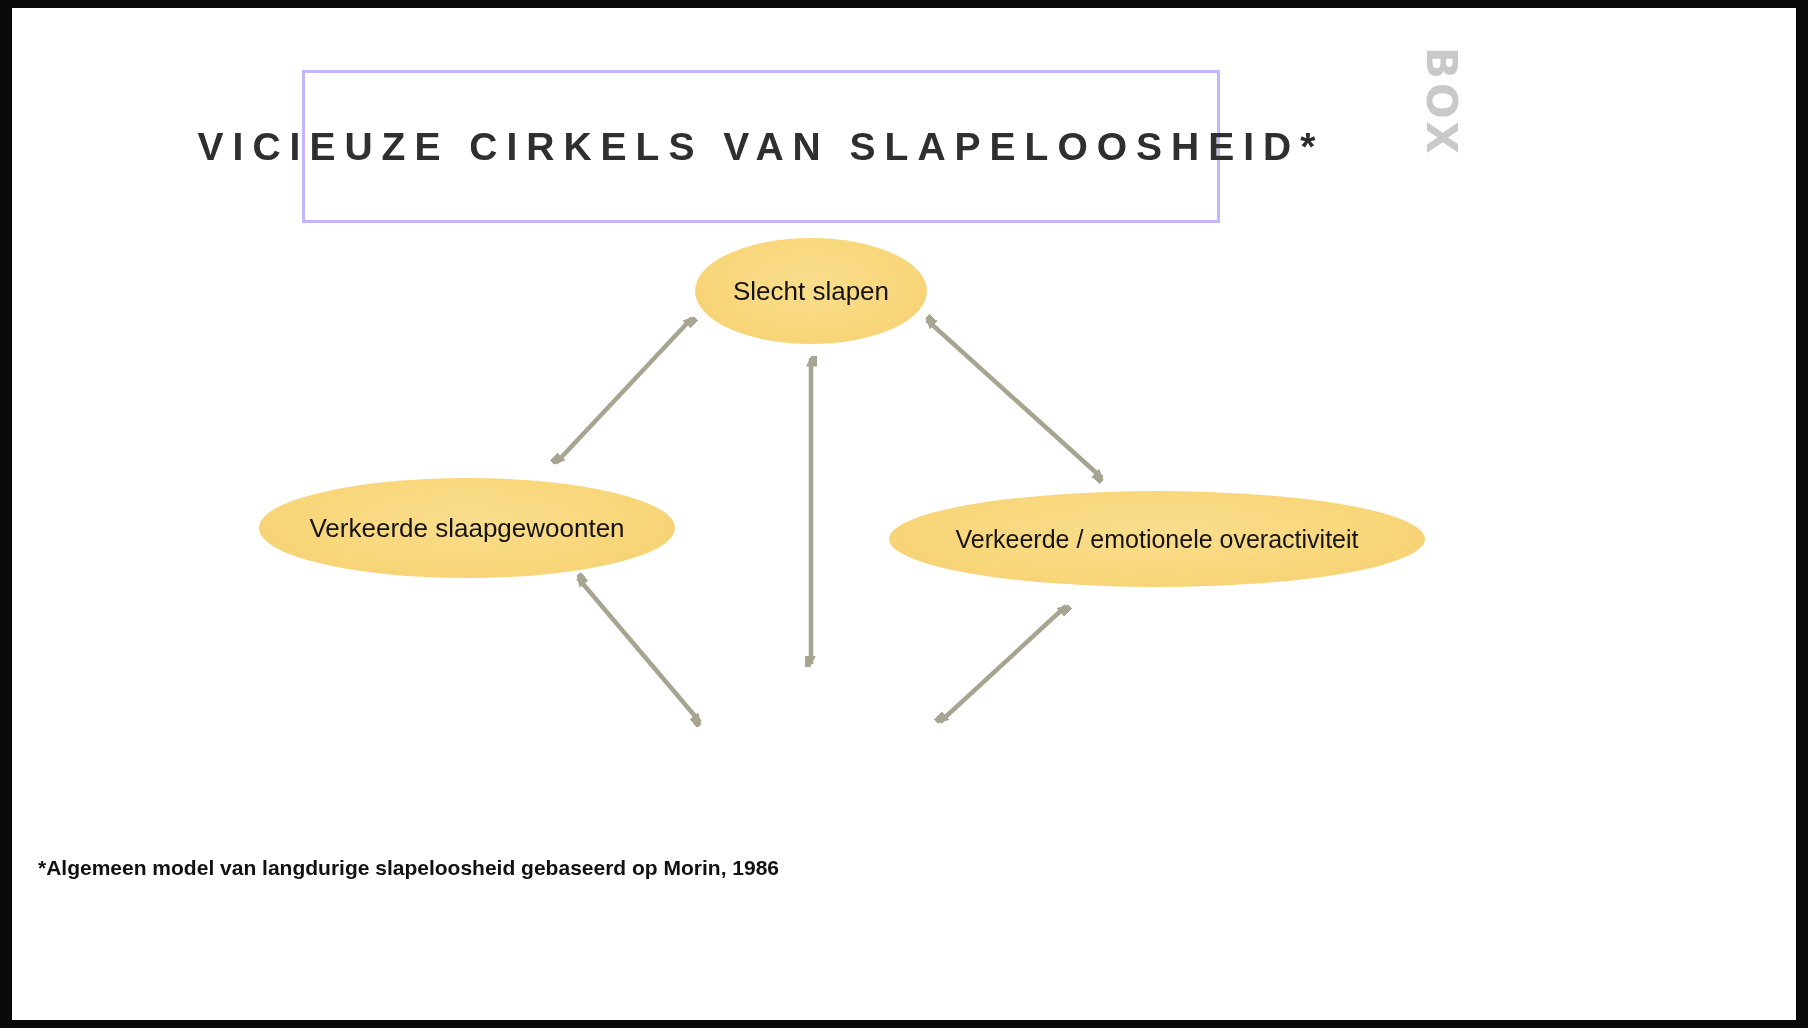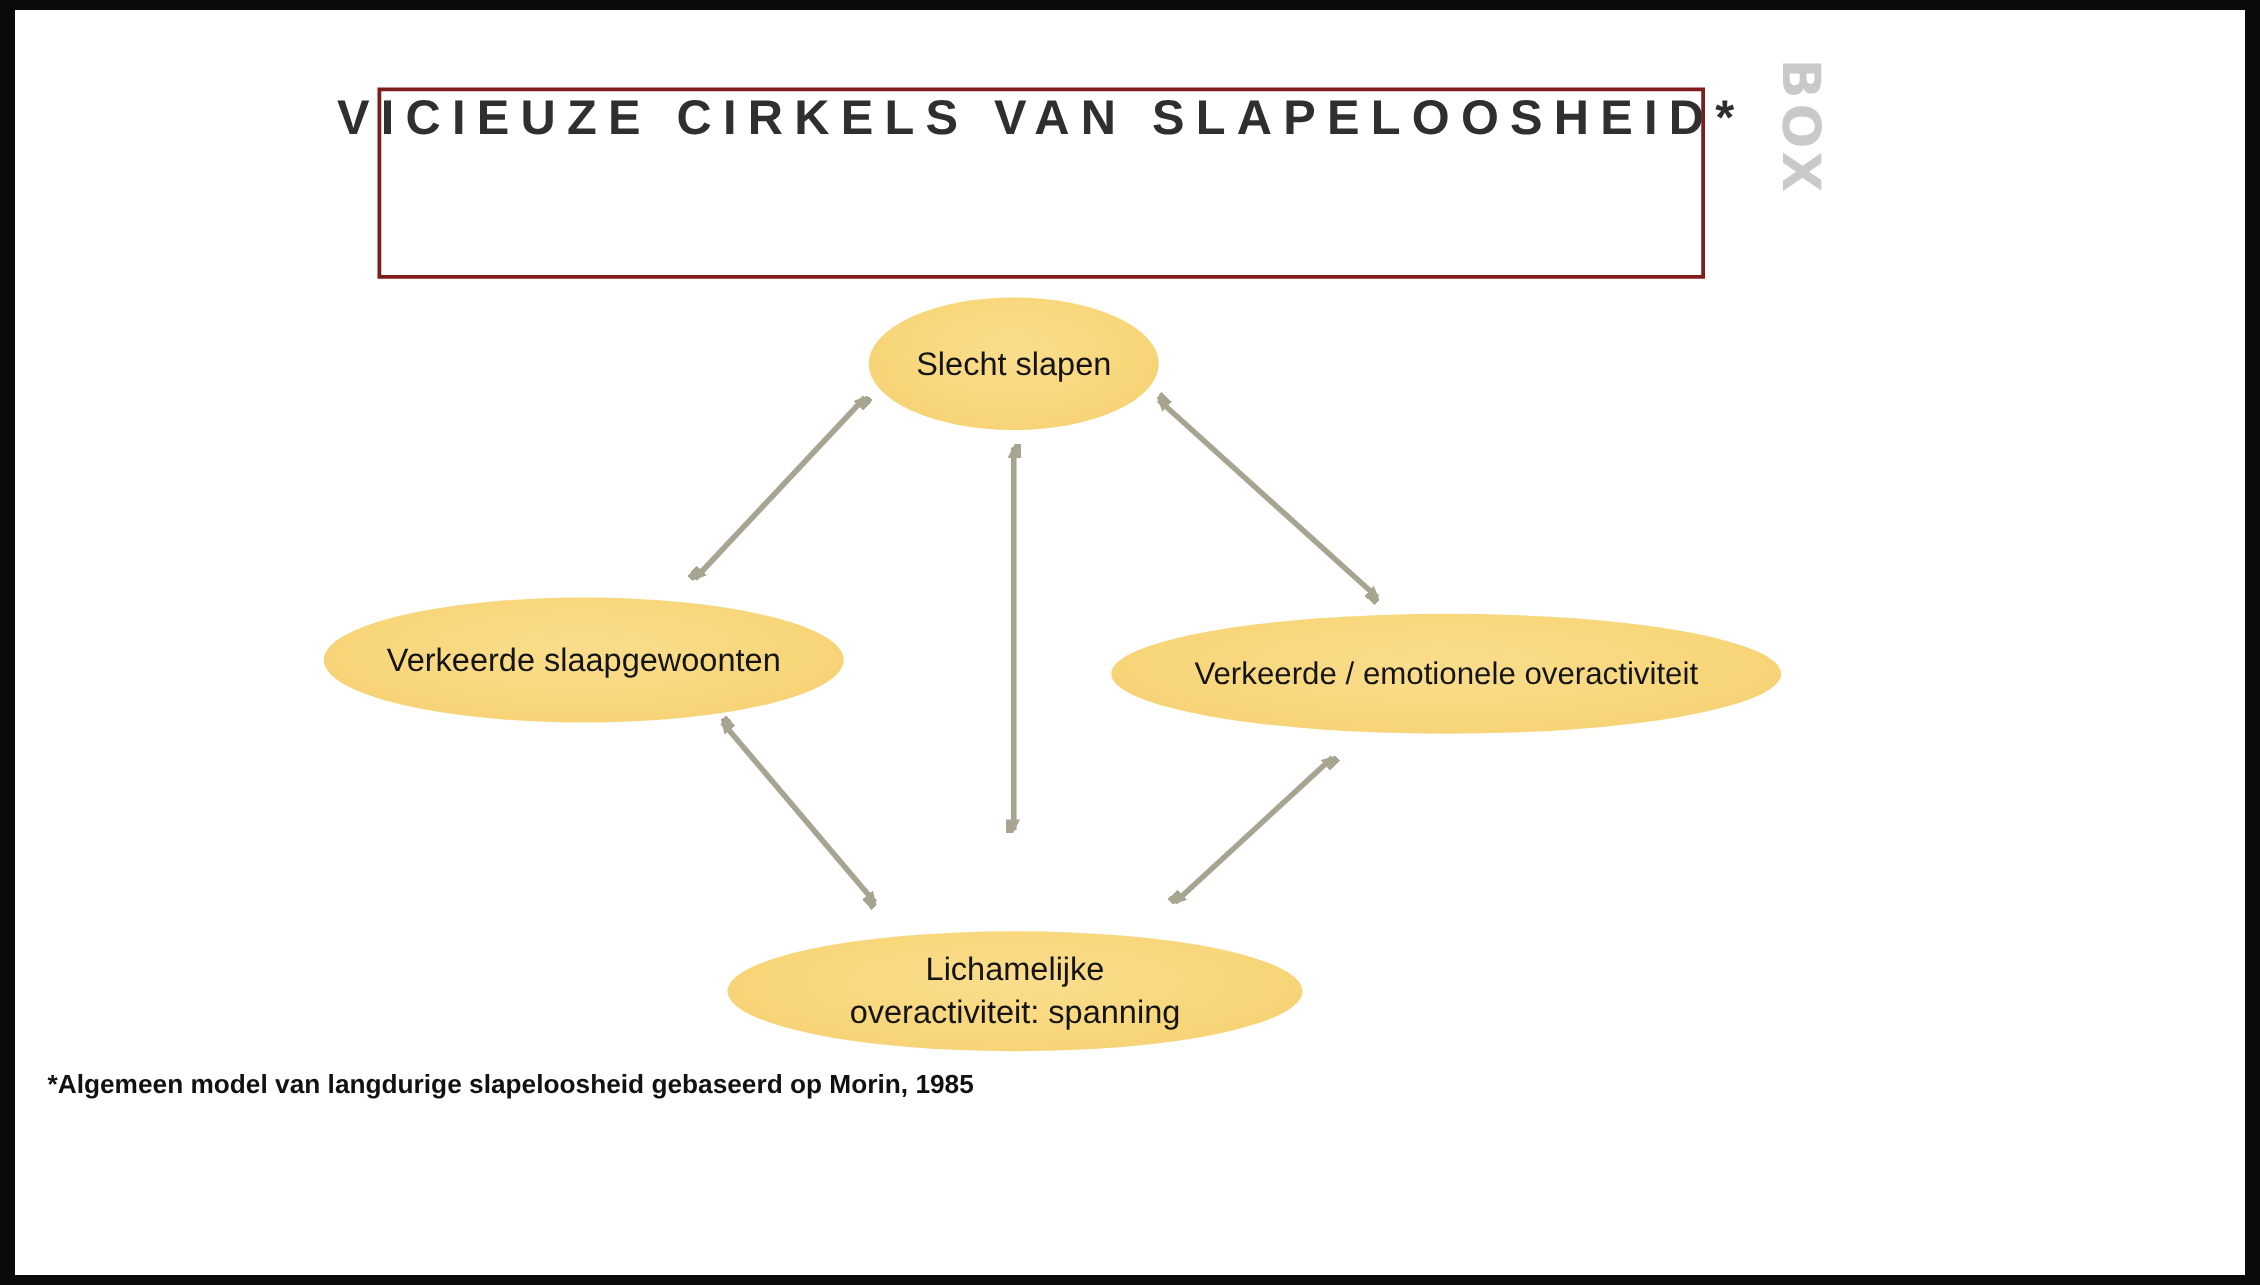--- a/index.html
+++ b/index.html
@@ -14,23 +14,23 @@
   }
   *{box-sizing:border-box;margin:0;padding:0;}
   html,body{width:1808px;height:1028px;overflow:hidden;}
   body{font-family:"Liberation Sans", sans-serif;background:var(--frame);}
   .frame{position:relative;width:1808px;height:1028px;background:var(--frame);}
   .slide{
     position:absolute;left:12px;top:8px;right:12px;bottom:8px;
     background:var(--background);
   }
   .title-box{
-    position:absolute;left:290px;top:62px;width:1062px;height:153px;
-    border:3px solid #7f1d1d;background:var(--background);
-    display:flex;align-items:flex-start;justify-content:center;
+    position:absolute;left:290px;top:62px;width:918px;height:153px;
+    border:3px solid #c4b5fd;background:var(--background);
+    display:flex;align-items:center;justify-content:center;
   }
   .title{
     font-size:39px;font-weight:600;letter-spacing:9px;
     color:var(--title-text);white-space:nowrap;text-align:center;
   }
   .watermark{
     position:absolute;left:1396px;top:40px;height:108px;width:66px;
     writing-mode:vertical-rl;text-orientation:mixed;
     font-size:42px;font-weight:900;letter-spacing:4px;
     color:var(--watermark);
@@ -85,21 +85,17 @@
     </div>
 
     <div class="node n-sleep">
       <span>Slecht slapen</span>
     </div>
 
     <div class="node n-cog">
       <span>Verkeerde / emotionele overactiviteit</span>
     </div>
 
-    <div class="node n-phys">
-      <span>Lichamelijke</span>
-      <span>overactiviteit: spanning</span>
-    </div>
 
-    <div class="footnote">*Algemeen model van langdurige slapeloosheid gebaseerd op Morin, 1985</div>
+    <div class="footnote">*Algemeen model van langdurige slapeloosheid gebaseerd op Morin, 1986</div>
 
   </div>
 </div>
 
 </body></html>

